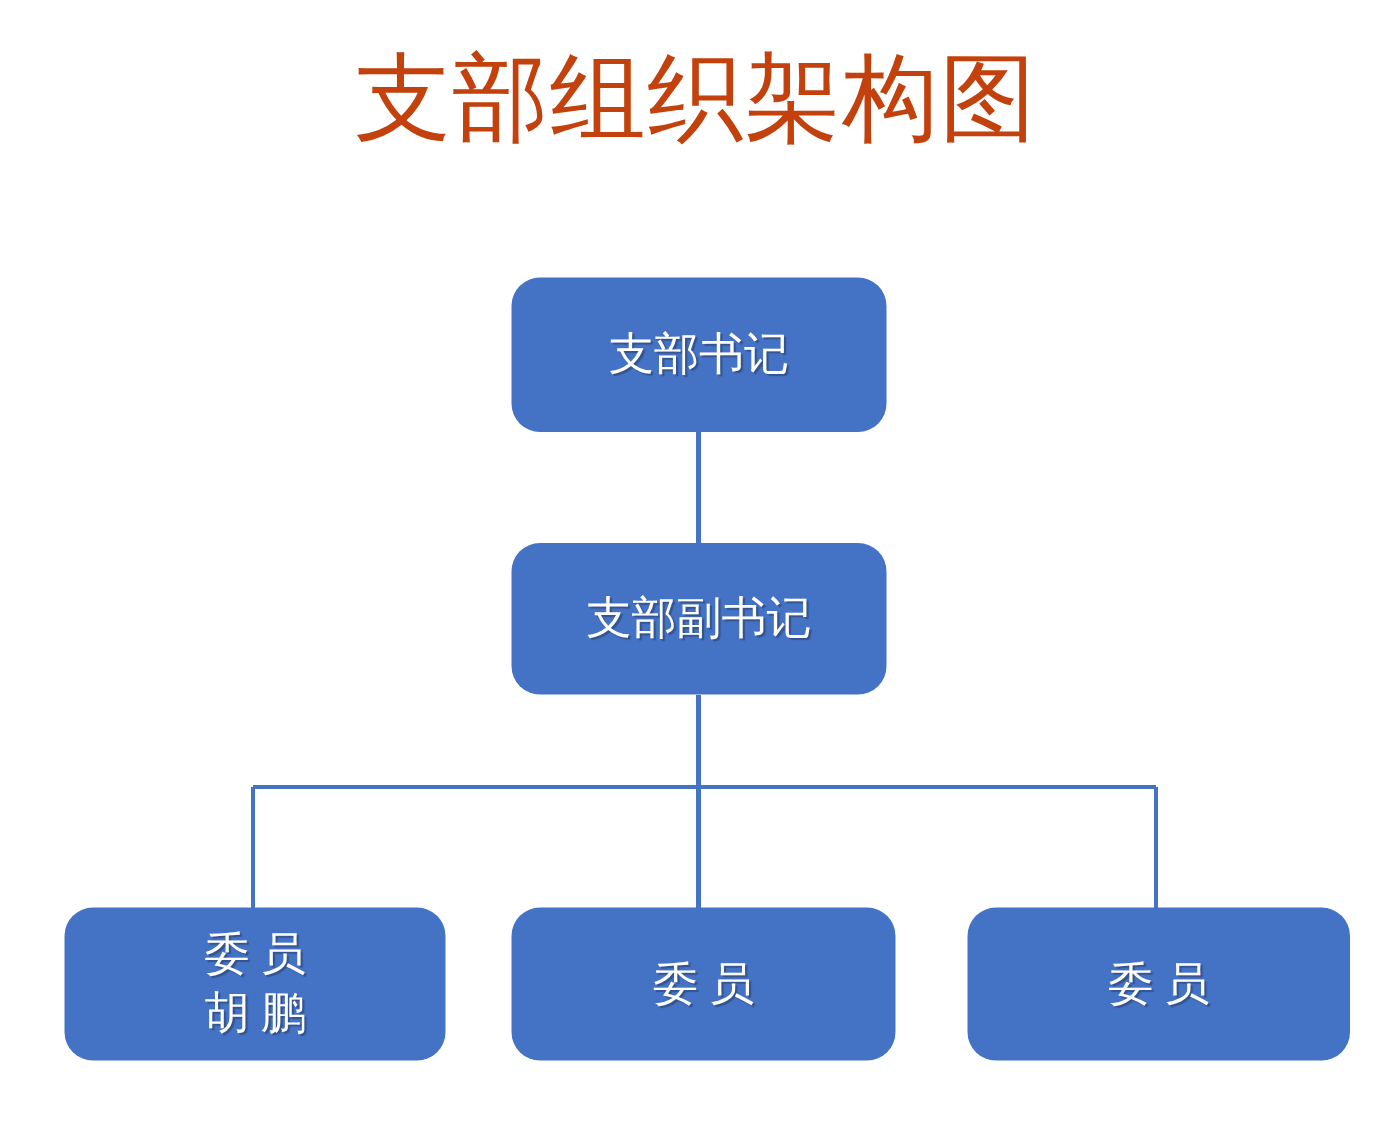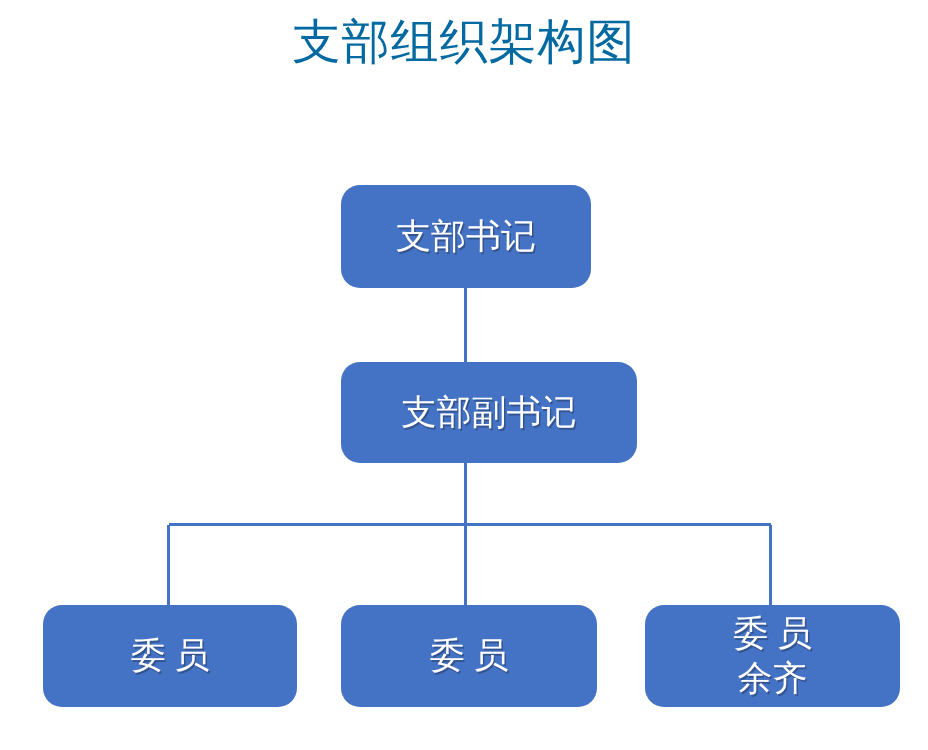--- a/index.html
+++ b/index.html
@@ -17,27 +17,27 @@
   #chart-root {
     position: relative;
     width: 928px;
     height: 750px;
   }
 
   
   .chart-title {
     position: absolute;
     left: 0;
-    top: 18px;
+    top: 34px;
     width: 928px;
     text-align: center;
     font-family: "Liberation Serif", "DejaVu Serif", serif;
-    font-size: 48px;
+    font-size: 64px;
     line-height: 1.0;
-    color: #0369a1;
+    color: #c2410c;
     letter-spacing: 1px;
     white-space: nowrap;
   }
 
   
   .connectors {
     position: absolute;
     left: 0;
     top: 0;
     width: 928px;
@@ -50,35 +50,35 @@
     position: absolute;
     box-sizing: border-box;
     background: #4472C4;
     border-radius: 19px;
     display: flex;
     flex-direction: column;
     align-items: center;
     justify-content: center;
     color: #ffffff;
     font-family: "Liberation Serif", "DejaVu Serif", serif;
-    font-size: 35px;
+    font-size: 30px;
     line-height: 1.30;
     text-align: center;
     text-shadow: 1.5px 1.5px 0.6px rgba(40, 60, 100, 0.55);
     overflow: hidden;
   }
 
   .node-line {
     display: block;
     white-space: pre;
   }
 
   
   #node-secretary      { left: 341px; top: 185px; width: 250px; height: 103px; }
-  #node-deputy         { left: 341px; top: 362px; width: 296px; height: 101px; }
+  #node-deputy         { left: 341px; top: 362px; width: 250px; height: 101px; }
   #node-member-1       { left:  43px; top: 605px; width: 254px; height: 102px; }
   #node-member-2       { left: 341px; top: 605px; width: 256px; height: 102px; }
   #node-member-3       { left: 645px; top: 605px; width: 255px; height: 102px; }
 </style>
 </head>
 <body>
 
 <div id="chart-root">
 
   <div class="chart-title">支部组织架构图</div>
@@ -101,24 +101,24 @@
   <div class="node" id="node-secretary">
     <span class="node-line">支部书记</span>
   </div>
 
   <div class="node" id="node-deputy">
     <span class="node-line">支部副书记</span>
   </div>
 
   <div class="node" id="node-member-1">
     <span class="node-line">委 员</span>
+    <span class="node-line">胡 鹏</span>
   </div>
 
   <div class="node" id="node-member-2">
     <span class="node-line">委 员</span>
   </div>
 
   <div class="node" id="node-member-3">
     <span class="node-line">委 员</span>
-    <span class="node-line">余齐</span>
   </div>
 
 </div>
 
 </body></html>

